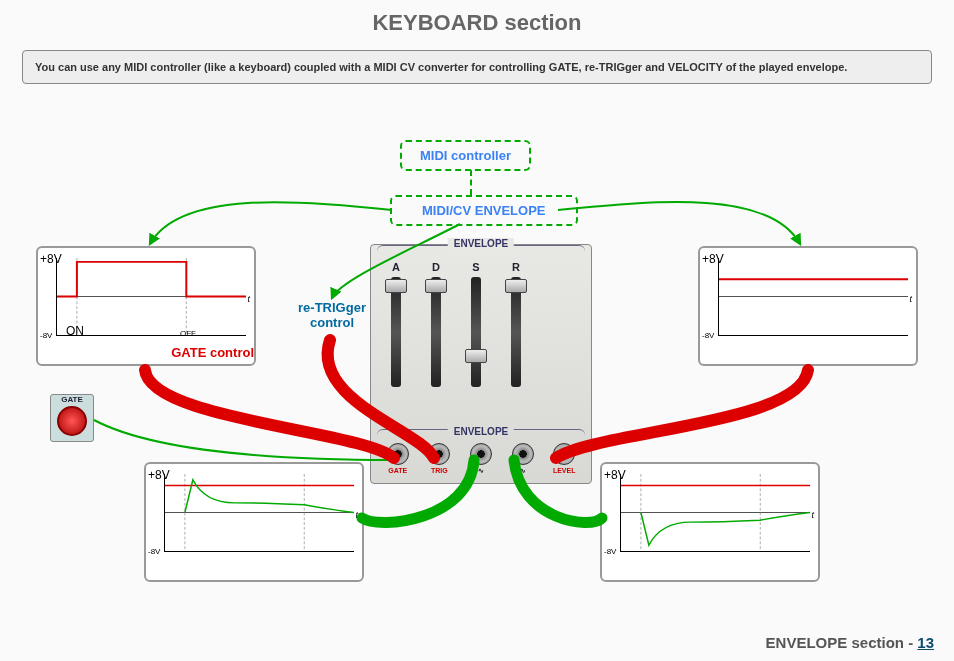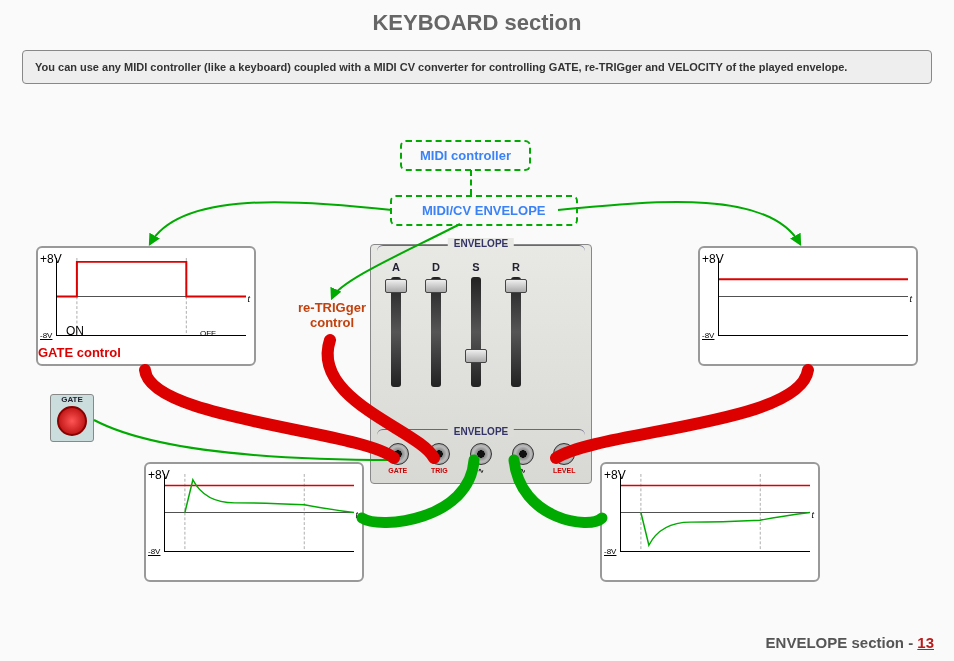--- a/index.html
+++ b/index.html
@@ -56,26 +56,26 @@
   border-radius: 6px;
   background: #fff;
 }
 .plotbox .inner {
   position: absolute;
   left: 18px; right: 8px; top: 10px; bottom: 28px;
   border-left: 1px solid #000;
   border-bottom: 1px solid #000;
 }
 .plotbox .yt { position: absolute; left: 2px; top: 4px; font-size: 12px; }
-.plotbox .yb { position: absolute; left: 2px; bottom: 24px; font-size: 8px; text-decoration: underline; }
+.plotbox .yb { position: absolute; left: 2px; bottom: 24px; font-size: 8px; }
 .plotbox .xt { position: absolute; right: 4px; top: 46px; font-size: 9px; font-style: italic; }
 .plotbox .caption {
   position: absolute;
   bottom: 4px; left: 0; right: 0;
-  text-align: left;
+  text-align: right;
   font-size: 13px;
   font-weight: bold;
 }
 .red-cap { color: #d00; }
 
 .gate-box { top: 246px; left: 36px; }
 .vel-box { top: 246px; right: 36px; }
 .pos-box { top: 462px; left: 144px; }
 .neg-box { top: 462px; left: 600px; }
 
@@ -221,46 +221,46 @@
   border-radius: 50%;
   background: radial-gradient(#f55,#a00);
   border: 2px solid #800;
   margin: 2px auto;
 }
 
 .retrig-lbl {
   position: absolute;
   top: 300px; left: 296px;
   width: 72px;
-  color: #c2410c;
+  color: #0369a1;
   font-weight: bold;
   font-size: 13px;
   text-align: center;
 }
 
 .footer {
   position: absolute;
   bottom: 10px; right: 20px;
   font-size: 15px;
   font-weight: bold;
   color: #555;
 }
-.footer .pg { color: #b91c1c; text-decoration: underline; }
+.footer .pg { color: #0c4a6e; text-decoration: underline; }
 
 
 svg.cables {
   position: absolute;
   top: 0; left: 0;
   width: 954px; height: 661px;
   pointer-events: none;
 }
 
 
 .gate-on { position: absolute; left: 28px; bottom: 26px; font-size: 12px; }
-.gate-off { position: absolute; left: 162px; bottom: 26px; font-size: 8px; }
+.gate-off { position: absolute; left: 142px; bottom: 26px; font-size: 8px; }
 </style>
 </head>
 <body>
 
 <div class="title">KEYBOARD section</div>
 
 <div class="infobox">You can use any MIDI controller (like a keyboard) coupled with a MIDI CV converter for controlling GATE, re-TRIGger and VELOCITY of the played envelope.</div>
 
 <div class="dashed-box midi-ctrl">MIDI controller</div>
 <div class="connector-vert"></div>

